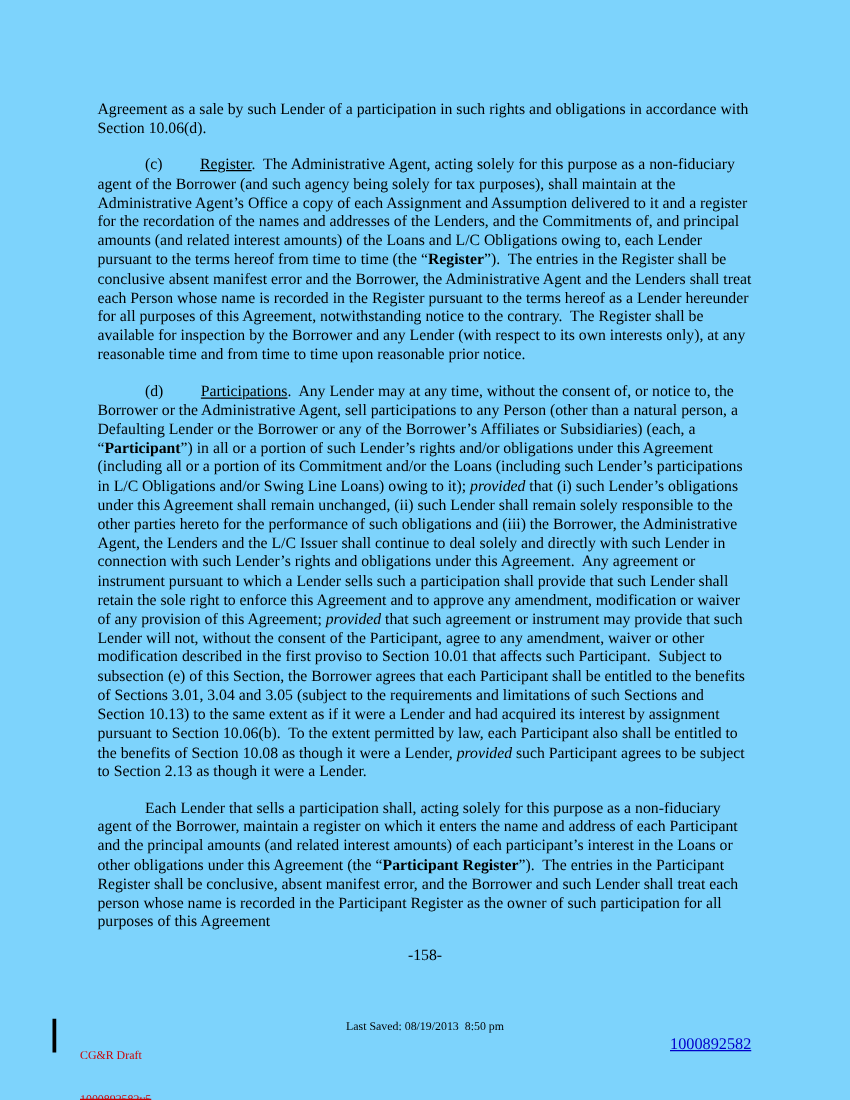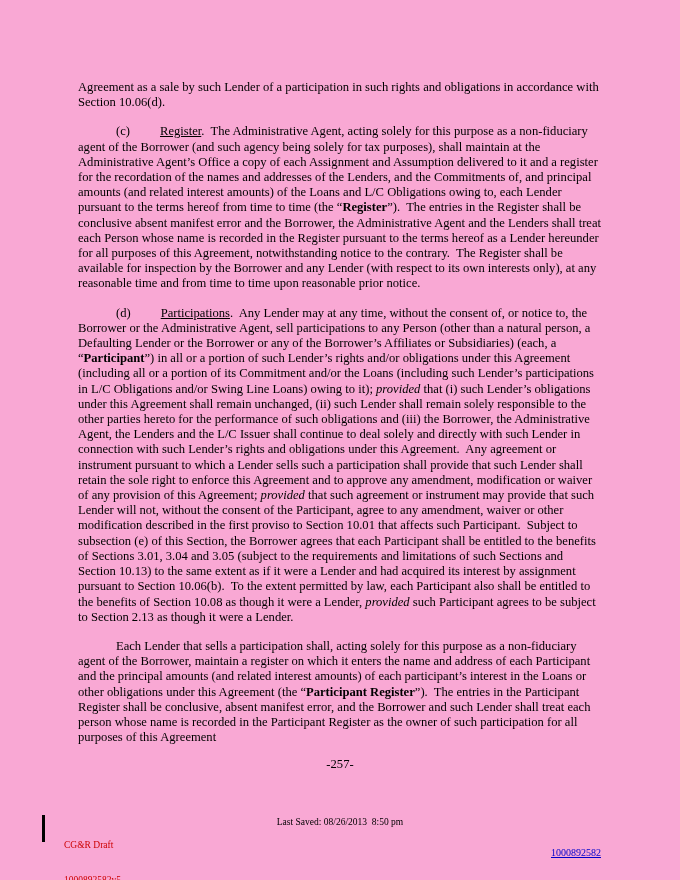--- a/index.html
+++ b/index.html
@@ -1,21 +1,21 @@
 <!DOCTYPE html>
 <html><head>
 <meta charset="utf-8">
 <style>
   * { margin: 0; padding: 0; box-sizing: border-box; }
   html, body { background: #ffffff; }
   .page {
     position: relative;
     width: 680px;
     height: 880px;
-    background: #f9a8d4;
+    background: #7dd3fc;
     font-family: "Liberation Serif", serif;
     font-size: 12.6px;
     line-height: 15.2px;
     color: #000000;
     overflow: hidden;
   }
   .content {
     position: absolute;
     top: 80px;
     left: 78px;
@@ -50,22 +50,22 @@
     top: 817px;
     text-align: center;
     font-size: 9.5px;
     line-height: 11.5px;
     color: #000000;
     white-space: pre;
   }
   .footer-right {
     position: absolute;
     right: 79px;
-    top: 835px;
-    font-size: 10px;
+    top: 817px;
+    font-size: 13px;
     line-height: 11.5px;
     white-space: pre;
   }
   .doc-link {
     color: #0000cc;
     text-decoration: underline;
     cursor: pointer;
   }
   .change-bar {
     position: absolute;
@@ -83,29 +83,29 @@
 
   <div class="content">
     <div class="para"><span>Agreement as a sale by such Lender of a participation in such rights and obligations in accordance with Section 10.06(d).</span></div>
 
     <div class="para indent"><span>(c)</span><span class="tab"></span><span class="u">Register</span><span>.  The Administrative Agent, acting solely for this purpose as a non-fiduciary agent of the Borrower (and such agency being solely for tax purposes), shall maintain at the Administrative Agent’s Office a copy of each Assignment and Assumption delivered to it and a register for the recordation of the names and addresses of the Lenders, and the Commitments of, and principal amounts (and related interest amounts) of the Loans and L/C Obligations owing to, each Lender pursuant to the terms hereof from time to time (the “</span><span class="b">Register</span><span>”).  The entries in the Register shall be conclusive absent manifest error and the Borrower, the Administrative Agent and the Lenders shall treat each Person whose name is recorded in the Register pursuant to the terms hereof as a Lender hereunder for all purposes of this Agreement, notwithstanding notice to the contrary.  The Register shall be available for inspection by the Borrower and any Lender (with respect to its own interests only), at any reasonable time and from time to time upon reasonable prior notice.</span></div>
 
     <div class="para indent"><span>(d)</span><span class="tab"></span><span class="u">Participations</span><span>.  Any Lender may at any time, without the consent of, or notice to, the Borrower or the Administrative Agent, sell participations to any Person (other than a natural person, a Defaulting Lender or the Borrower or any of the Borrower’s Affiliates or Subsidiaries) (each, a “</span><span class="b">Participant</span><span>”) in all or a portion of such Lender’s rights and/or obligations under this Agreement (including all or a portion of its Commitment and/or the Loans (including such Lender’s participations in L/C Obligations and/or Swing Line Loans) owing to it); </span><span class="i">provided</span><span> that (i) such Lender’s obligations under this Agreement shall remain unchanged, (ii) such Lender shall remain solely responsible to the other parties hereto for the performance of such obligations and (iii) the Borrower, the Administrative Agent, the Lenders and the L/C Issuer shall continue to deal solely and directly with such Lender in connection with such Lender’s rights and obligations under this Agreement.  Any agreement or instrument pursuant to which a Lender sells such a participation shall provide that such Lender shall retain the sole right to enforce this Agreement and to approve any amendment, modification or waiver of any provision of this Agreement; </span><span class="i">provided</span><span> that such agreement or instrument may provide that such Lender will not, without the consent of the Participant, agree to any amendment, waiver or other modification described in the first proviso to Section 10.01 that affects such Participant.  Subject to subsection (e) of this Section, the Borrower agrees that each Participant shall be entitled to the benefits of Sections 3.01, 3.04 and 3.05 (subject to the requirements and limitations of such Sections and Section 10.13) to the same extent as if it were a Lender and had acquired its interest by assignment pursuant to Section 10.06(b).  To the extent permitted by law, each Participant also shall be entitled to the benefits of Section 10.08 as though it were a Lender, </span><span class="i">provided</span><span> such Participant agrees to be subject to Section 2.13 as though it were a Lender.</span></div>
 
     <div class="para indent last"><span>Each Lender that sells a participation shall, acting solely for this purpose as a non-fiduciary agent of the Borrower, maintain a register on which it enters the name and address of each Participant and the principal amounts (and related interest amounts) of each participant’s interest in the Loans or other obligations under this Agreement (the “</span><span class="b">Participant Register</span><span>”).  The entries in the Participant Register shall be conclusive, absent manifest error, and the Borrower and such Lender shall treat each person whose name is recorded in the Participant Register as the owner of such participation for all purposes of this Agreement</span></div>
 
-    <div class="page-num">-257-</div>
+    <div class="page-num">-158-</div>
   </div>
 
   <div class="change-bar"></div>
 
   <div class="footer-left">
     <div>CG&amp;R Draft</div>
     <div class="strike">1000892582v5</div>
   </div>
 
-  <div class="footer-center">Last Saved: 08/26/2013  8:50 pm</div>
+  <div class="footer-center">Last Saved: 08/19/2013  8:50 pm</div>
 
   <div class="footer-right">
     <a class="doc-link" href="#">1000892582</a>
   </div>
 
 </div>
 
 </body></html>

